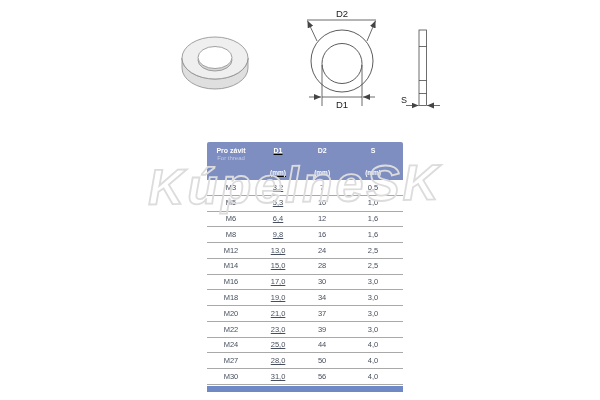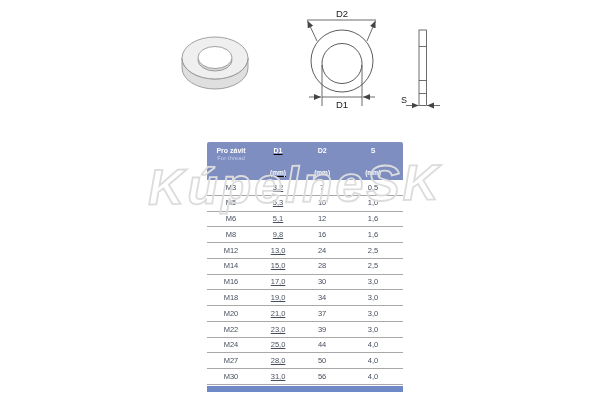--- a/index.html
+++ b/index.html
@@ -100,21 +100,21 @@
     <div class="tc c4">0,5</div>
   </div>
         <div class="trow">
     <div class="tc c1">M5</div>
     <div class="tc c2">5,3</div>
     <div class="tc c3">10</div>
     <div class="tc c4">1,0</div>
   </div>
         <div class="trow">
     <div class="tc c1">M6</div>
-    <div class="tc c2">5,1</div>
+    <div class="tc c2">6,4</div>
     <div class="tc c3">12</div>
     <div class="tc c4">1,6</div>
   </div>
         <div class="trow">
     <div class="tc c1">M8</div>
     <div class="tc c2">9,8</div>
     <div class="tc c3">16</div>
     <div class="tc c4">1,6</div>
   </div>
         <div class="trow">

